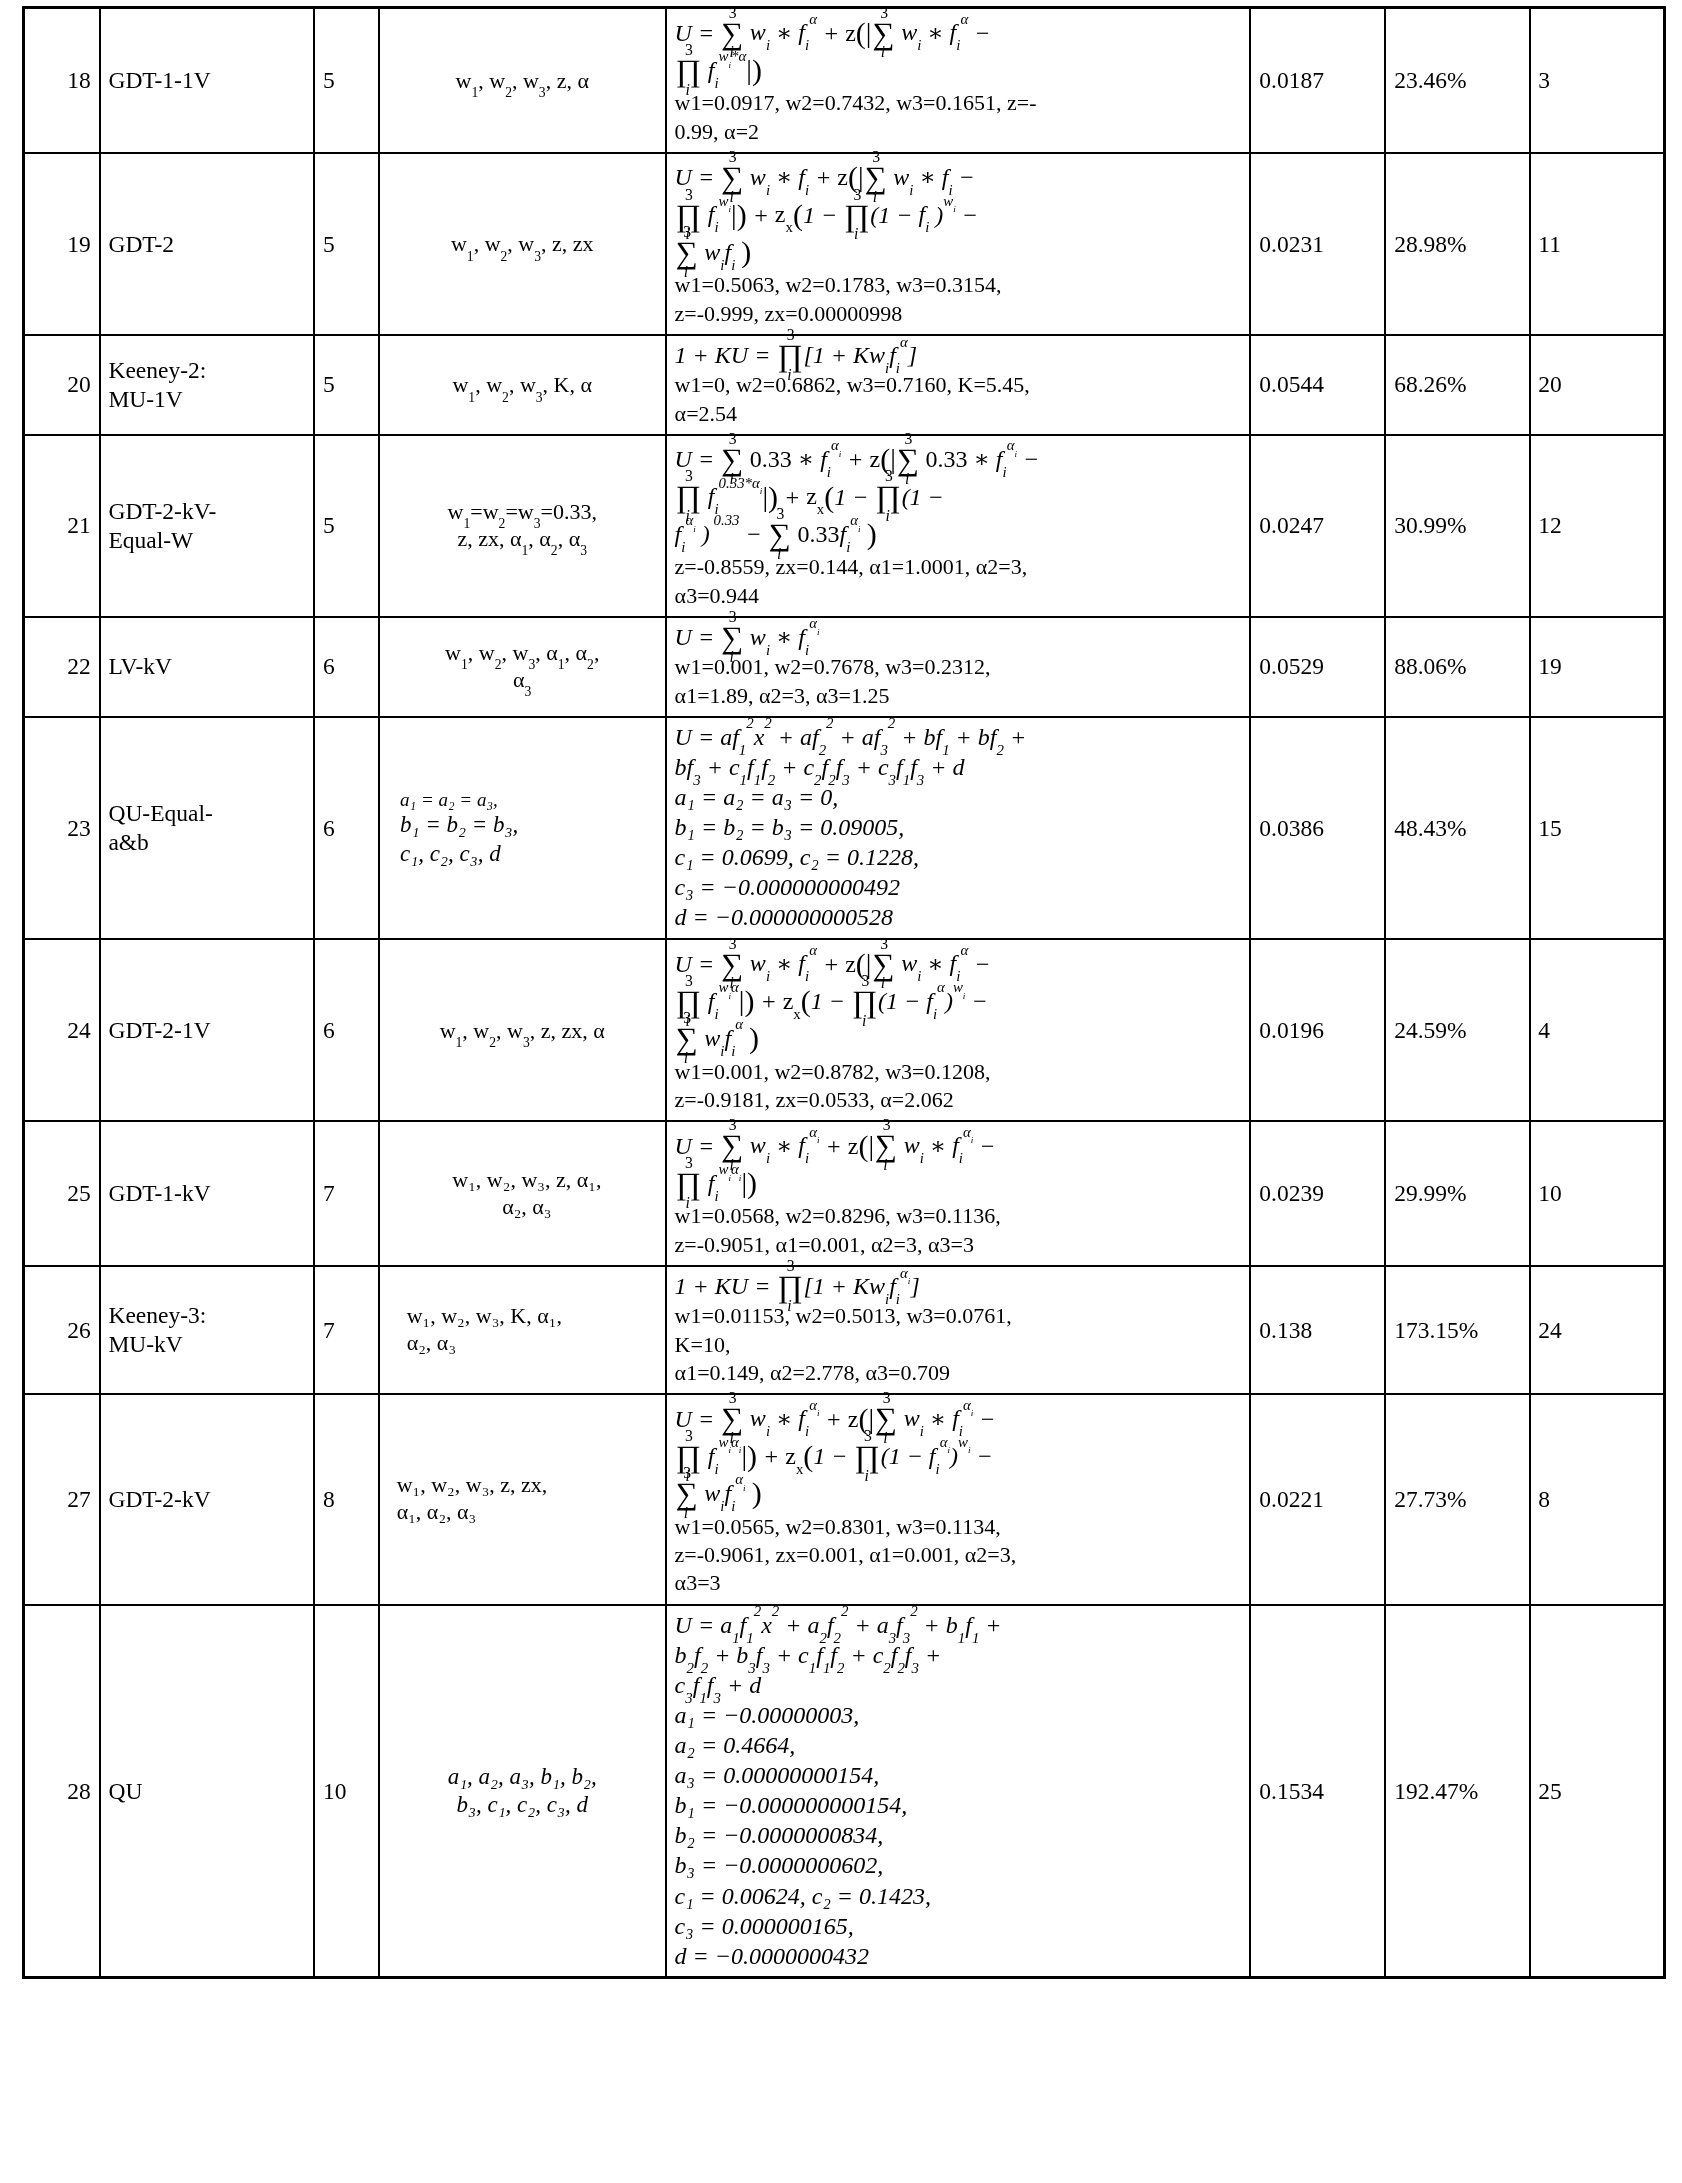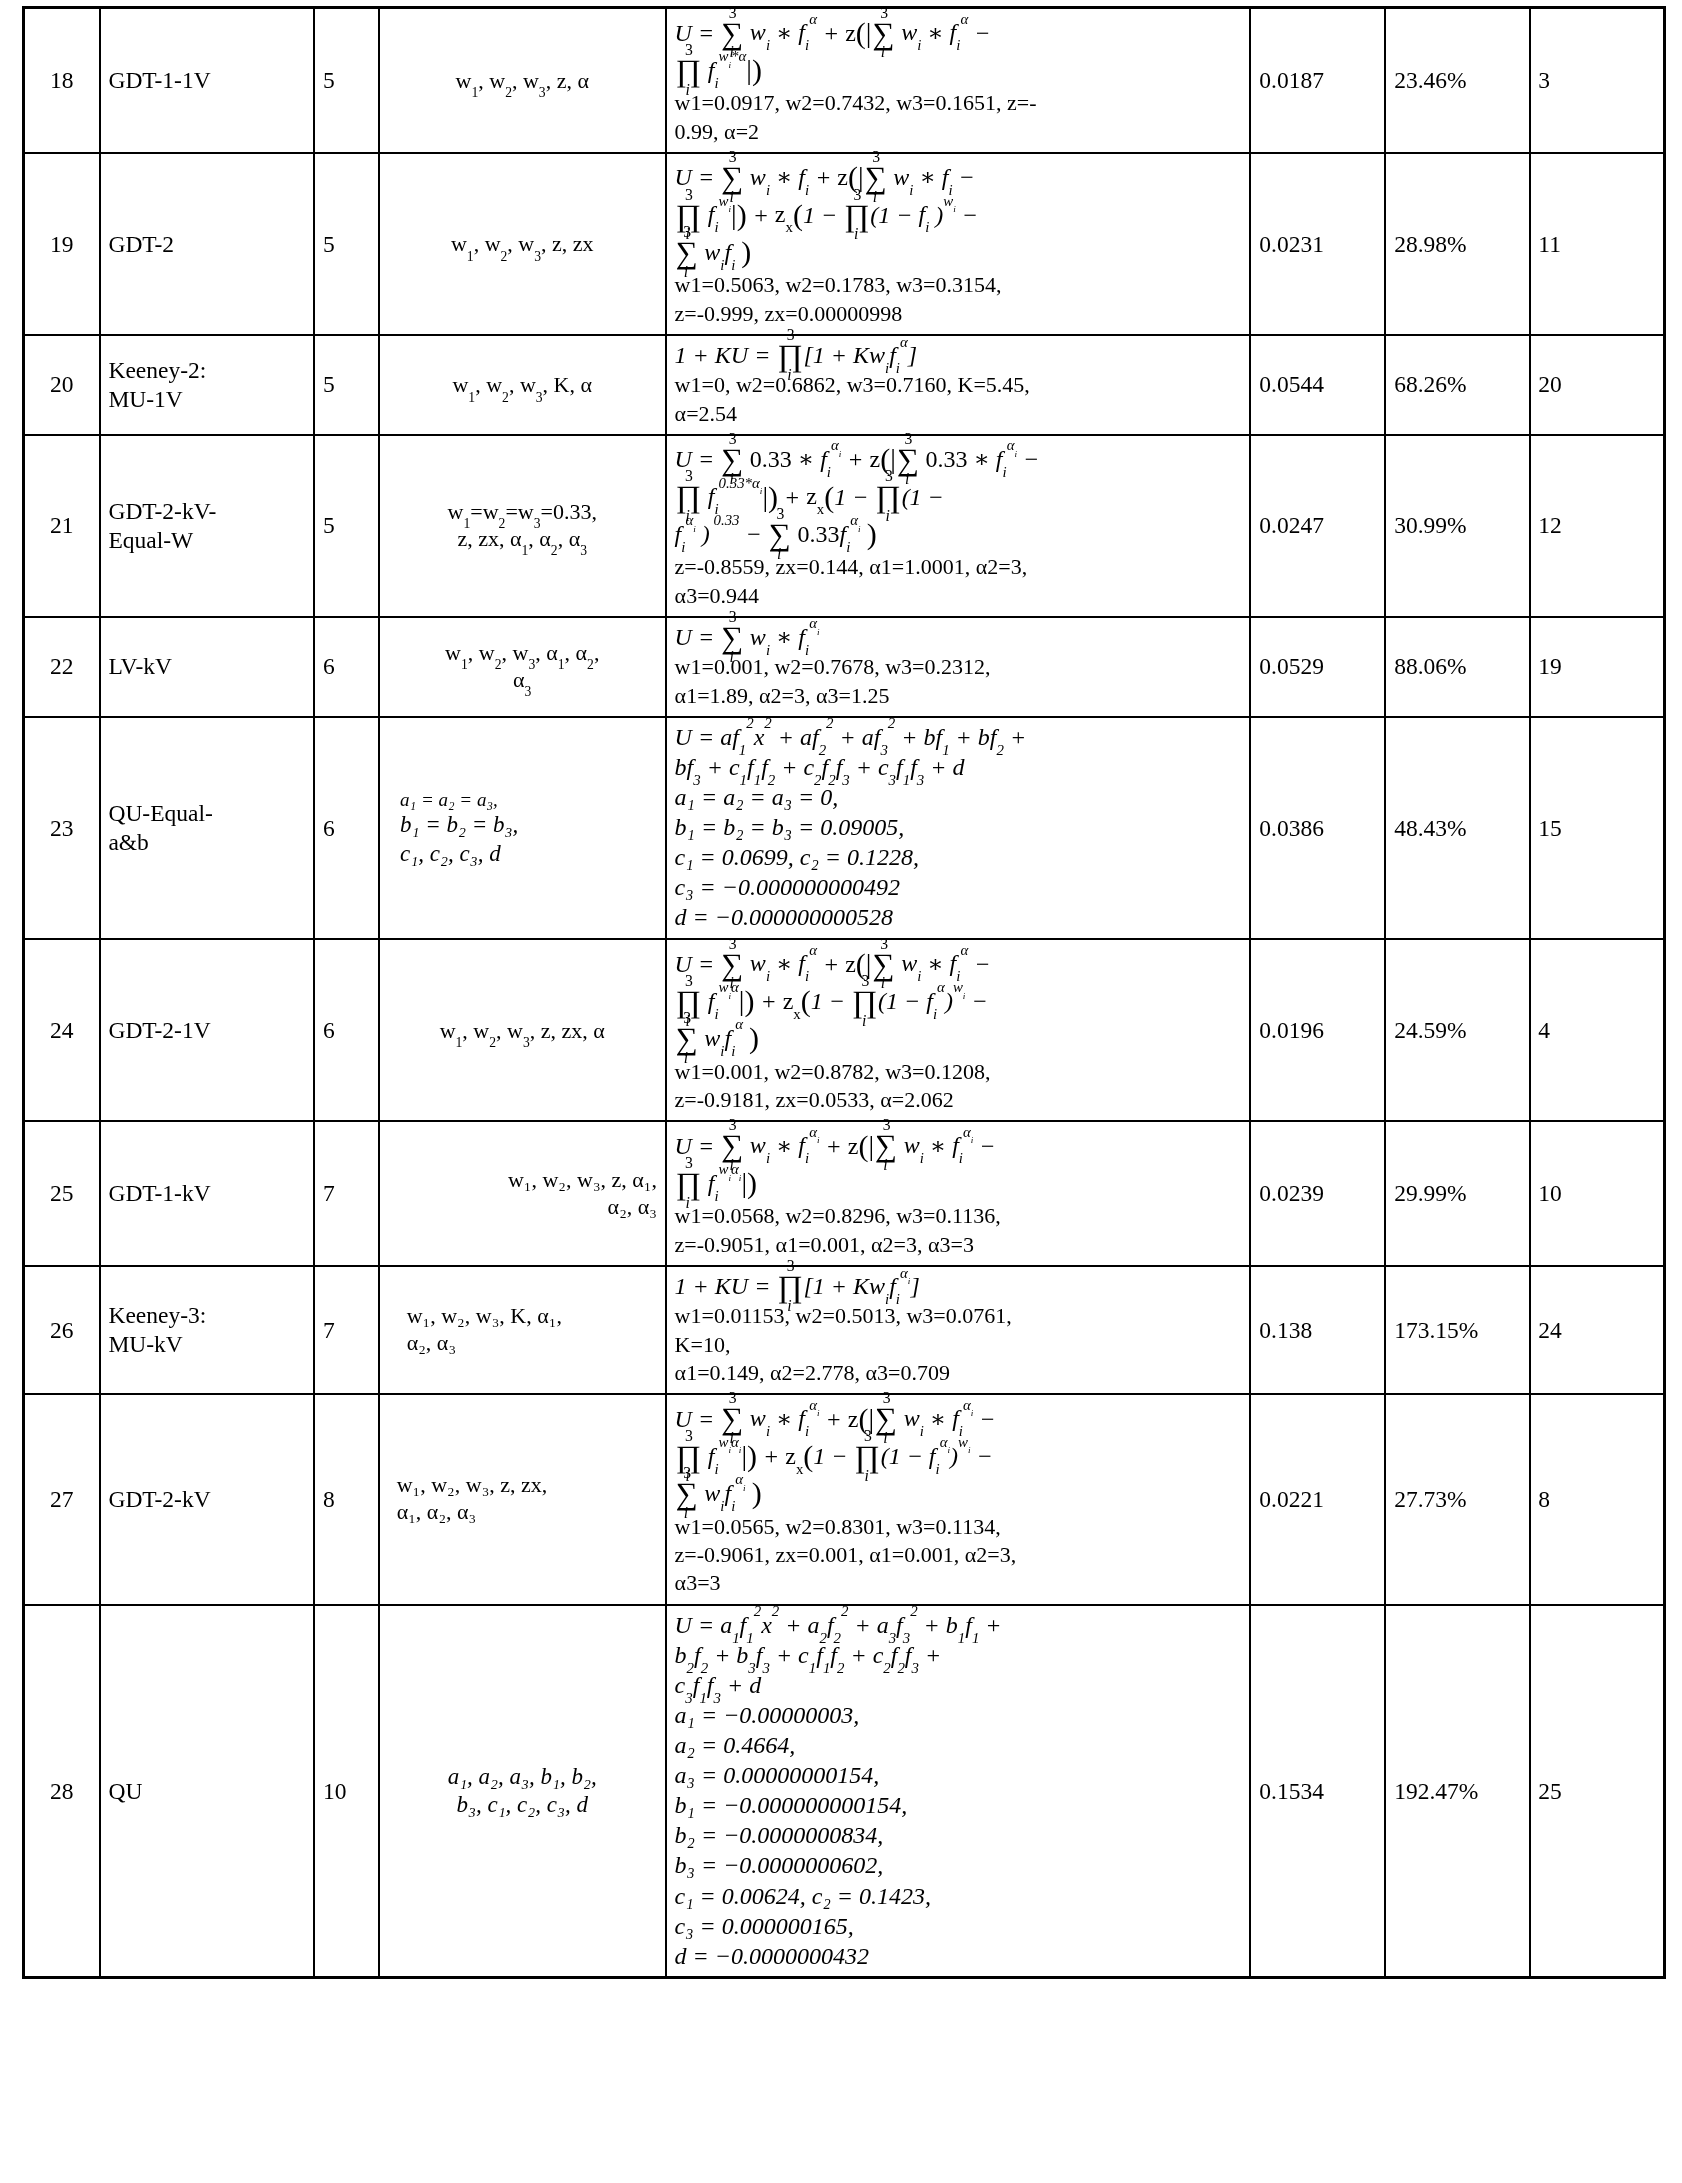--- a/index.html
+++ b/index.html
@@ -34,21 +34,21 @@
   
   col.c-idx   { width: 66px; }
   col.c-name  { width: 186px; }
   col.c-np    { width: 56px; }
   col.c-par   { width: 249px; }
   col.c-form  { width: 507px; }
   col.c-err   { width: 117px; }
   col.c-pct   { width: 125px; }
   col.c-rank  { width: 117px; }
 
-  td.idx  { text-align: center;   padding-left: 14px; }
+  td.idx  { text-align: right;   padding-left: 14px; }
   td.name { text-align: left;   padding-left: 20.4px; }
   td.np   { text-align: left;   padding-left: 14px; }
   td.par  { text-align: center; font-size: 21px; padding: 4.7px 11px; }
   td.form { text-align: left;   padding: 3.1px 7.8px 4.7px 9.4px; vertical-align: top; }
   td.err  { text-align: left;   padding-left: 17px; }
   td.pct  { text-align: left;   padding-left: 17px; }
   td.rank { text-align: left;   padding-left: 15.7px; }
 
   
   .fline { display: block; white-space: nowrap; margin: 0.8px 0; }
@@ -247,21 +247,21 @@
     </td>
     <td class="err">0.0196</td>
     <td class="pct">24.59%</td>
     <td class="rank">4</td>
   </tr>
 
   <tr>
     <td class="idx">25</td>
     <td class="name">GDT-1-kV</td>
     <td class="np">7</td>
-    <td class="par" style="text-align:right;padding-left:17px">
+    <td class="par" style="text-align:center;padding-left:17px">
       <span class="plain" style="display:block">w₁,  w₂,  w₃,  z,  α₁,</span>
       <span class="plain" style="display:block">α₂, α₃</span>
     </td>
     <td class="form">
       <span class="fline math"><span class="mathit">U</span> = <span class="bigop">∑<span class="lim-top">3</span><span class="lim-bot">i</span></span> <span class="mathit">w<sub>i</sub></span> ∗ <span class="mathit">f<sub>i</sub><sup>α<sub>i</sub></sup></span> + <span class="mnum">z</span><span class="tallparen">(</span><span class="bar">|</span><span class="bigop">∑<span class="lim-top">3</span><span class="lim-bot">i</span></span> <span class="mathit">w<sub>i</sub></span> ∗ <span class="mathit">f<sub>i</sub><sup>α<sub>i</sub></sup></span> −</span>
       <span class="fline math"><span class="bigop">∏<span class="lim-top">3</span><span class="lim-bot">i</span></span> <span class="mathit">f<sub>i</sub><sup>w<sub>i</sub>α<sub>i</sub></sup></span><span class="bar">|</span><span class="tallparen">)</span></span>
       <span class="pline">w1=0.0568, w2=0.8296, w3=0.1136,</span>
       <span class="pline">z=-0.9051, α1=0.001, α2=3, α3=3</span>
     </td>
     <td class="err">0.0239</td>

